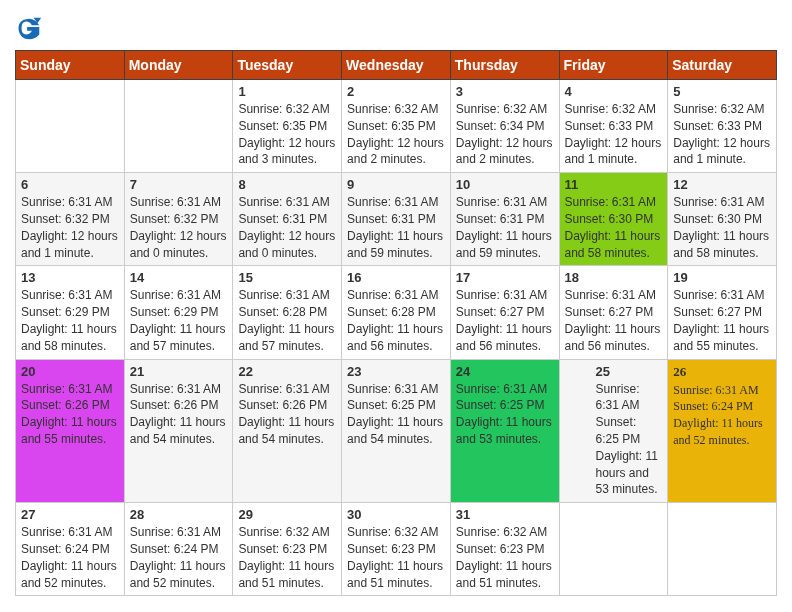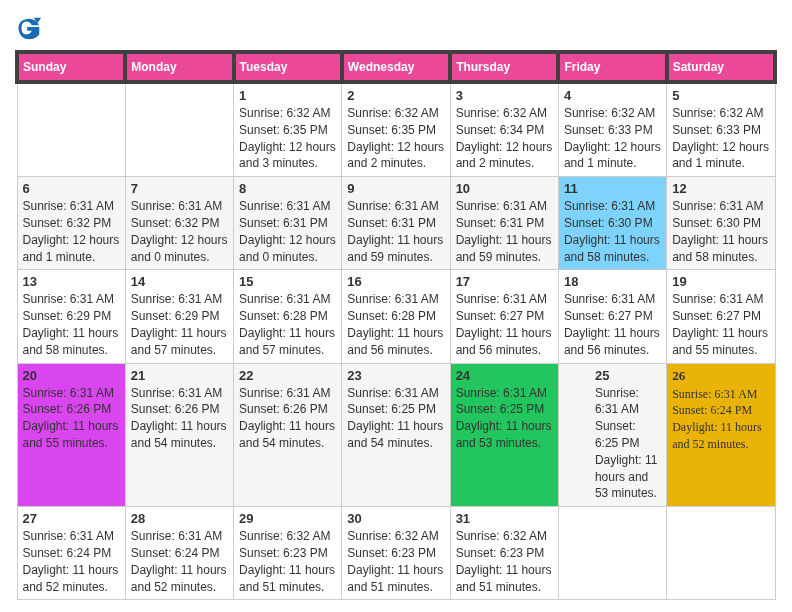--- a/index.html
+++ b/index.html
@@ -60,27 +60,27 @@
       font-size: 16px;
       color: #555;
       margin-top: 2px;
     }
     .calendar-table {
       width: 100%;
       border-collapse: collapse;
       font-size: 11px;
     }
     .calendar-table th {
-      background-color: #ec4899;
+      background-color: #c2410c;
       color: #fff;
       padding: 6px 4px;
       text-align: left;
       font-weight: 600;
-      font-size: 12px;
-      border: 4px solid #404040;
+      font-size: 14px;
+      border: 1px solid #404040;
     }
     .calendar-table td {
       border: 1px solid #ccc;
       vertical-align: top;
       padding: 4px 5px;
       width: 14.28%;
       min-height: 75px;
       height: 85px;
       background: #fff;
     }
@@ -165,21 +165,21 @@
 Daylight: 12 hours and 0 minutes.</span></td>
           <td style="background-color: rgb(245, 245, 245);"><span class="day-number">8</span><span class="day-detail" style="white-space: pre-line;">Sunrise: 6:31 AM
 Sunset: 6:31 PM
 Daylight: 12 hours and 0 minutes.</span></td>
           <td style="background-color: rgb(245, 245, 245);"><span class="day-number">9</span><span class="day-detail" style="white-space: pre-line;">Sunrise: 6:31 AM
 Sunset: 6:31 PM
 Daylight: 11 hours and 59 minutes.</span></td>
           <td style="background-color: rgb(245, 245, 245);"><span class="day-number">10</span><span class="day-detail" style="white-space: pre-line;">Sunrise: 6:31 AM
 Sunset: 6:31 PM
 Daylight: 11 hours and 59 minutes.</span></td>
-          <td style="background-color: #7dd3fc;"><span class="day-number">11</span><span class="day-detail" style="white-space: pre-line;">Sunrise: 6:31 AM
+          <td style="background-color: #84cc16;"><span class="day-number">11</span><span class="day-detail" style="white-space: pre-line;">Sunrise: 6:31 AM
 Sunset: 6:30 PM
 Daylight: 11 hours and 58 minutes.</span></td>
           <td style="background-color: rgb(245, 245, 245);"><span class="day-number">12</span><span class="day-detail" style="white-space: pre-line;">Sunrise: 6:31 AM
 Sunset: 6:30 PM
 Daylight: 11 hours and 58 minutes.</span></td>
         </tr>
         <tr>
           <td><span class="day-number">13</span><span class="day-detail" style="white-space: pre-line;">Sunrise: 6:31 AM
 Sunset: 6:29 PM
 Daylight: 11 hours and 58 minutes.</span></td>

